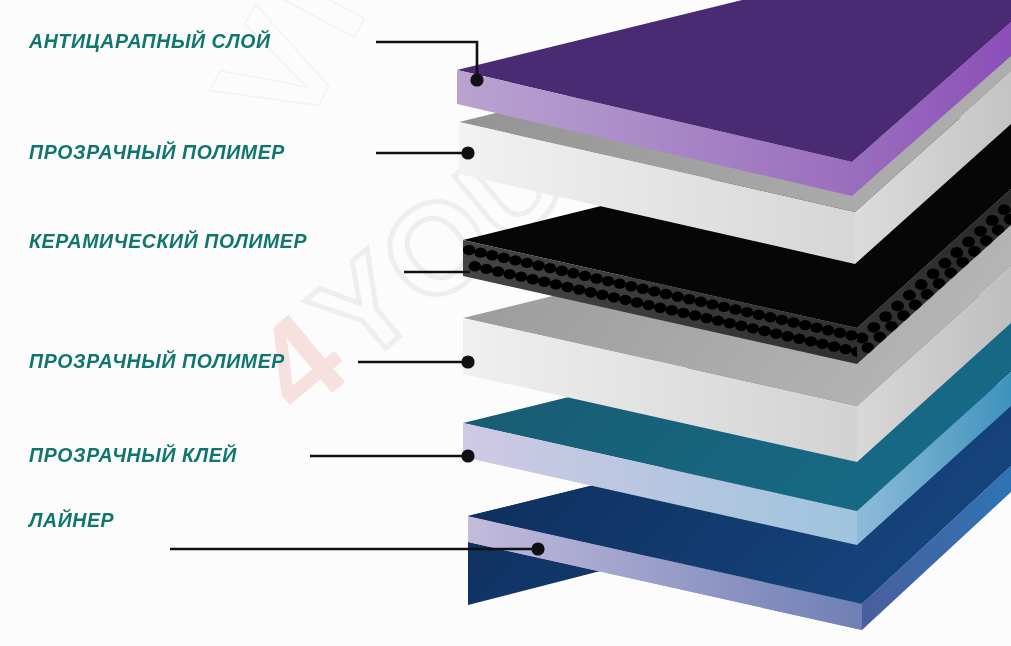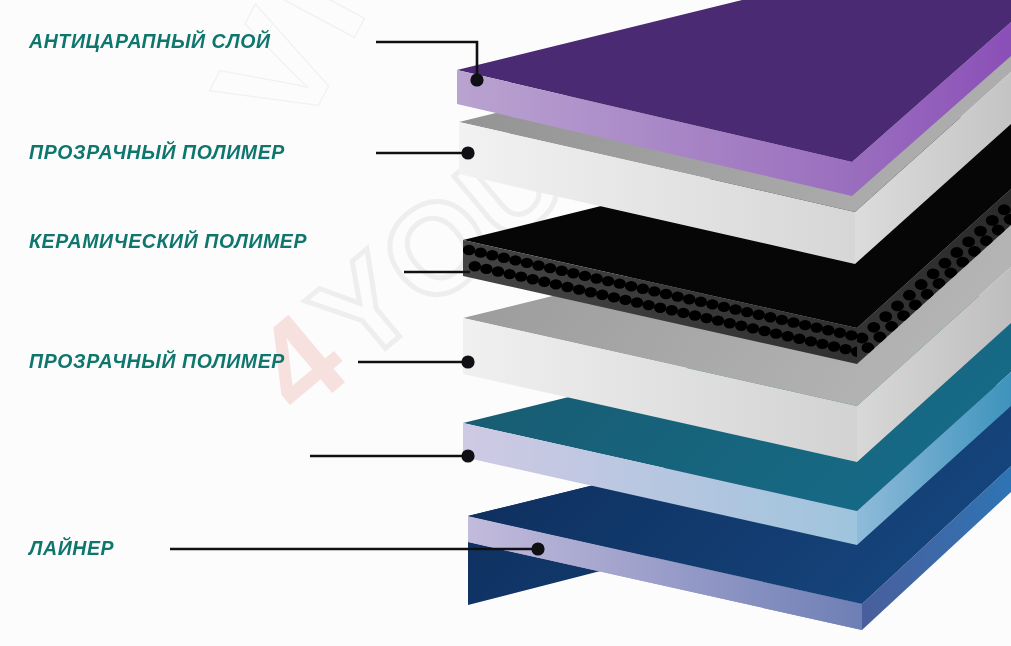--- a/index.html
+++ b/index.html
@@ -324,18 +324,21 @@
   </div>
 
   <div class="lbl two" style="left:29px;top:228px;">
     <div>КЕРАМИЧЕСКИЙ ПОЛИМЕР</div>
   </div>
 
   <div class="lbl" style="left:29px;top:349px;">
     <span>ПРОЗРАЧНЫЙ ПОЛИМЕР</span>
   </div>
 
-
-  <div class="lbl" style="left:29px;top:536px;">
+  <div class="lbl" style="left:29px;top:443px;">
+    <span>ПРОЗРАЧНЫЙ КЛЕЙ</span>
+  </div>
+
+  <div class="lbl" style="left:29px;top:508px;">
     <span>ЛАЙНЕР</span>
   </div>
 
 </div>
 
 </body></html>

